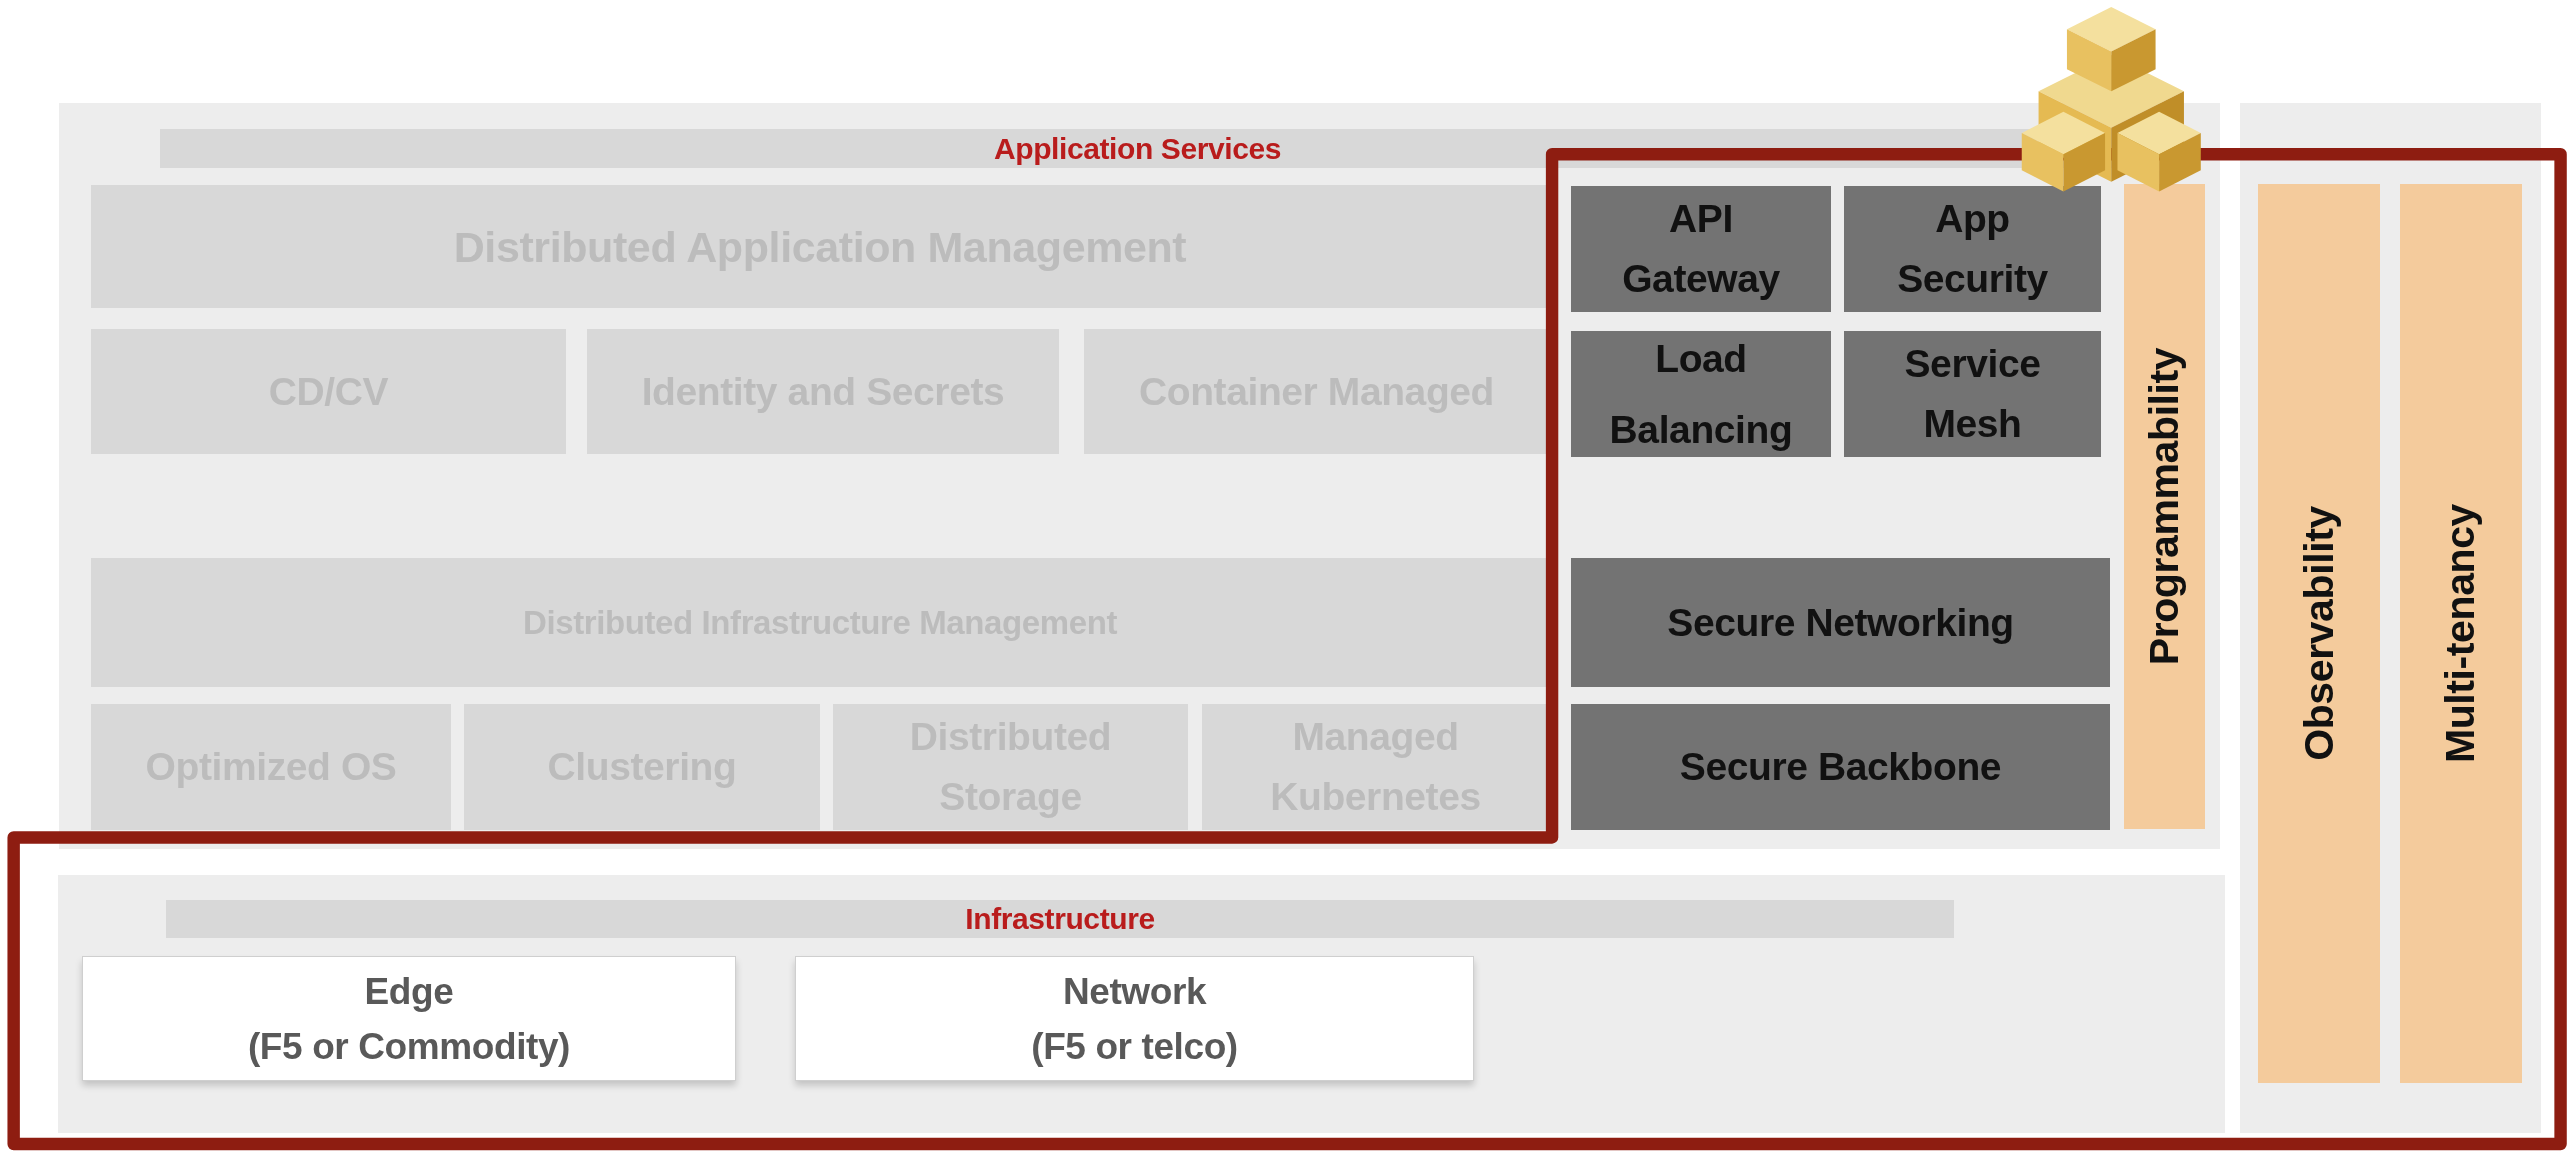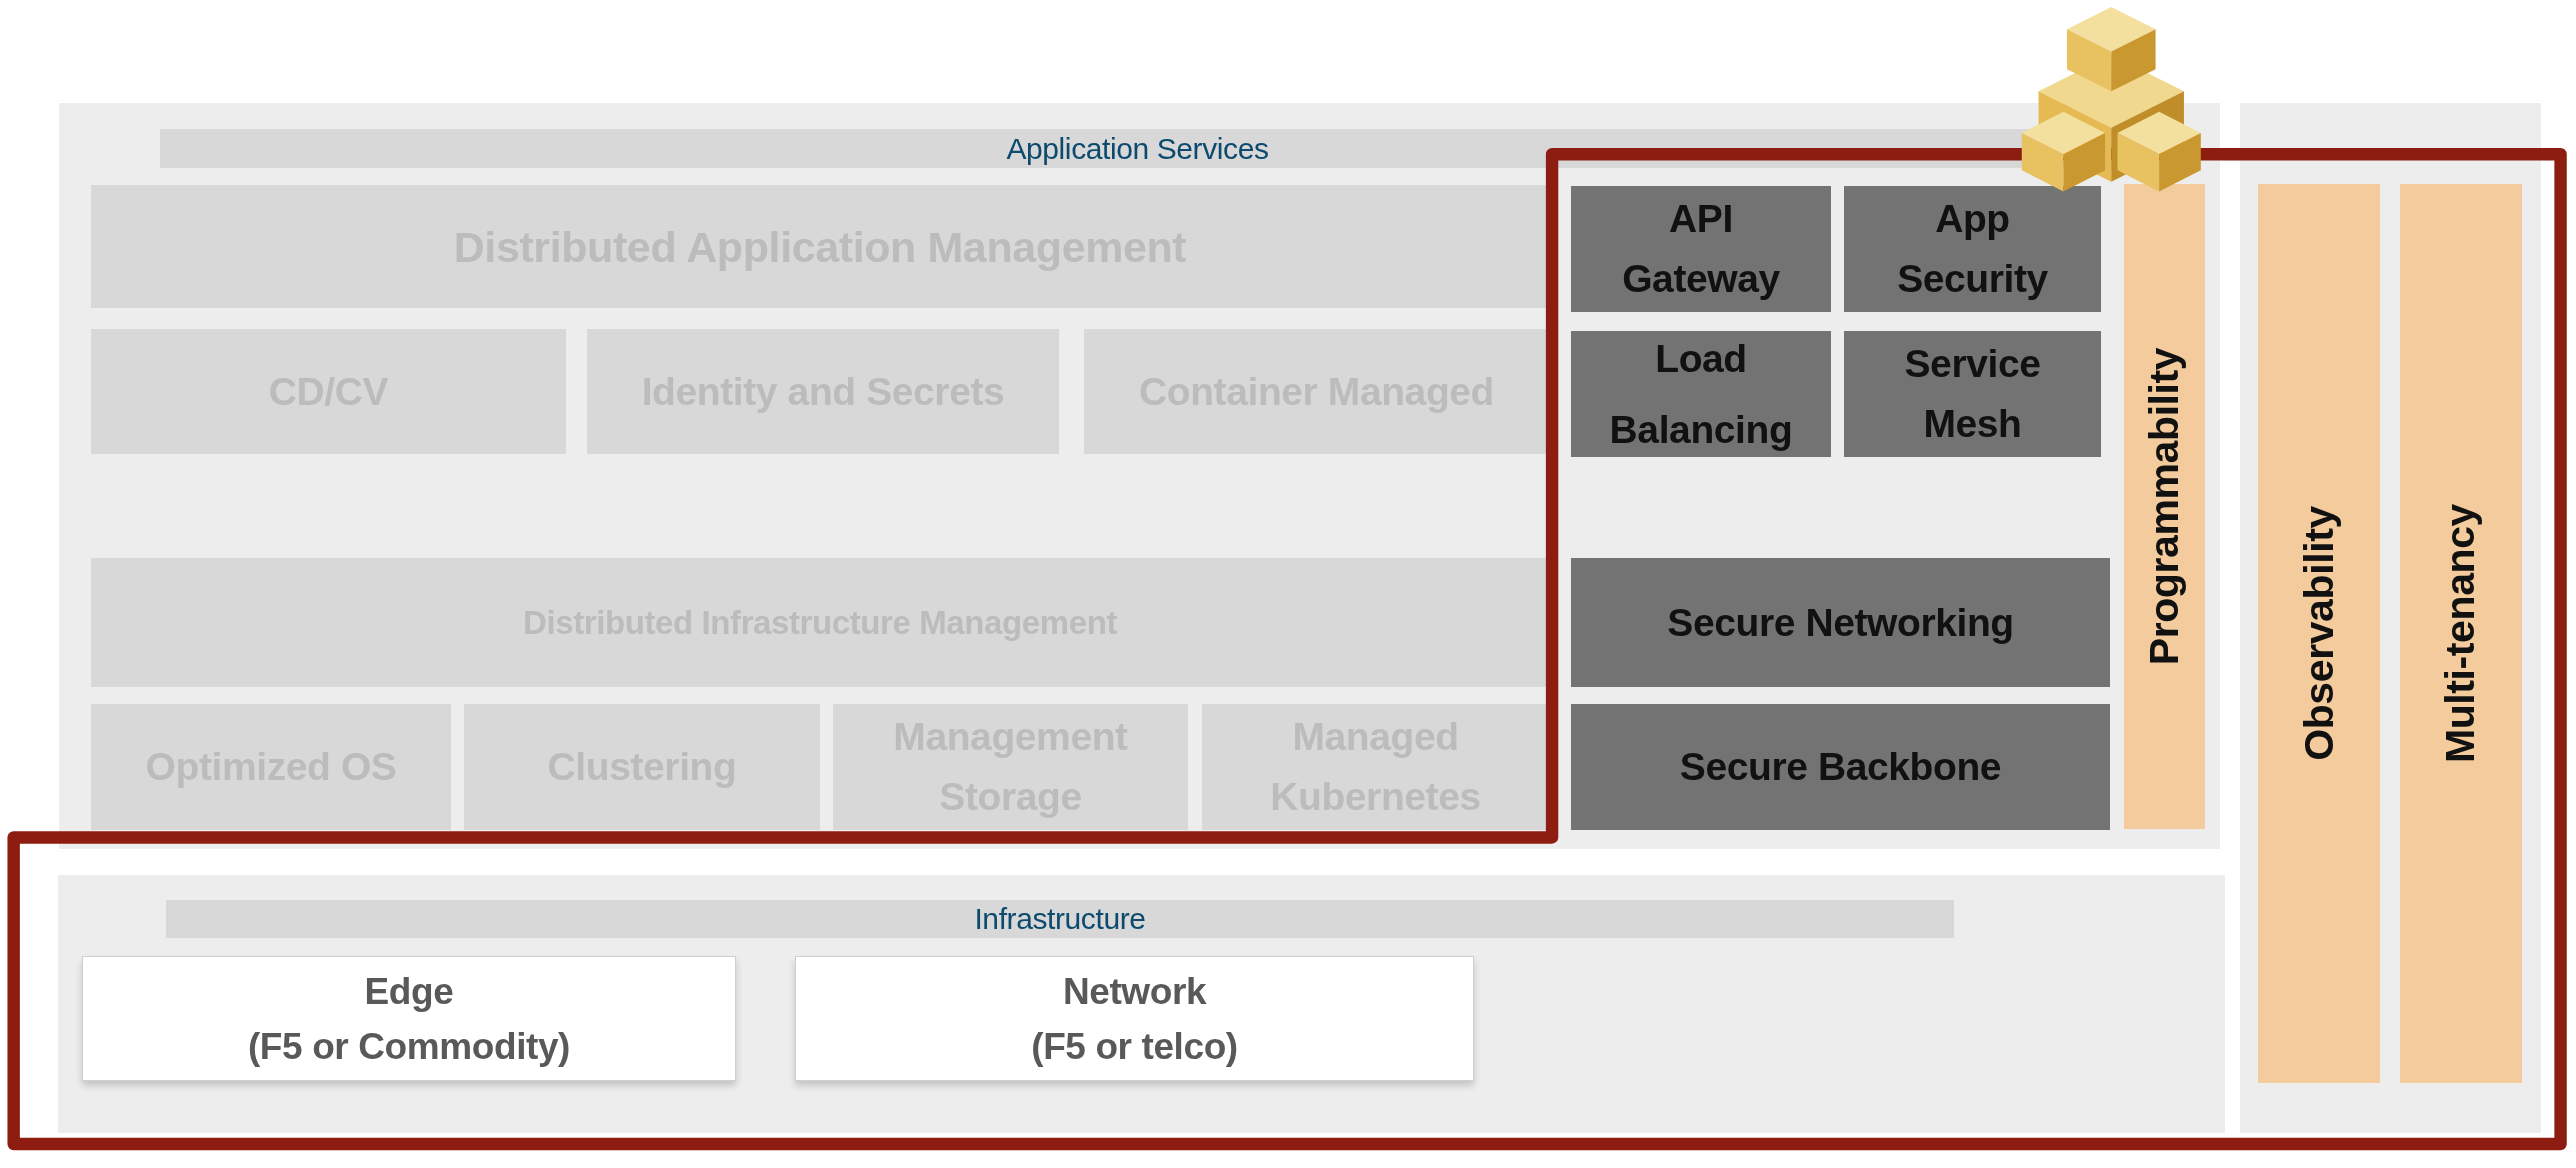--- a/index.html
+++ b/index.html
@@ -10,21 +10,21 @@
     font-family:"Liberation Sans", sans-serif;
     overflow:hidden;
   }
   .abs{position:absolute;box-sizing:border-box;}
   .panel{background:#EDEDED;}
   .bar{
     background:#D8D8D8;
     display:flex;align-items:center;justify-content:center;
   }
   .bar .lbl{
-    font-size:30px;font-weight:400;color:#0c4a6e;letter-spacing:-0.4px;
+    font-size:30px;font-weight:700;color:#b91c1c;letter-spacing:-0.4px;
   }
   .gbox{
     background:#D8D8D8;color:#BCBCBC;
     display:flex;flex-direction:column;align-items:center;justify-content:center;
     font-size:39px;font-weight:700;letter-spacing:-0.4px;text-align:center;
   }
   .gbox span{display:block;line-height:60px;}
   .obox{
     background:#737373;color:#111111;
     display:flex;flex-direction:column;align-items:center;justify-content:center;
@@ -85,21 +85,21 @@
     <span>Distributed Infrastructure Management</span>
   </div>
 
   <div class="abs gbox" style="left:91px;top:704px;width:360px;height:126px;">
     <span>Optimized OS</span>
   </div>
   <div class="abs gbox" style="left:464px;top:704px;width:356px;height:126px;">
     <span>Clustering</span>
   </div>
   <div class="abs gbox" style="left:833px;top:704px;width:355px;height:126px;">
-    <span>Management</span>
+    <span>Distributed</span>
     <span>Storage</span>
   </div>
   <div class="abs gbox" style="left:1202px;top:704px;width:347px;height:126px;">
     <span>Managed</span>
     <span>Kubernetes</span>
   </div>
 
   <div class="abs obox" style="left:1571px;top:186px;width:260px;height:126px;">
     <span>API</span>
     <span>Gateway</span>

